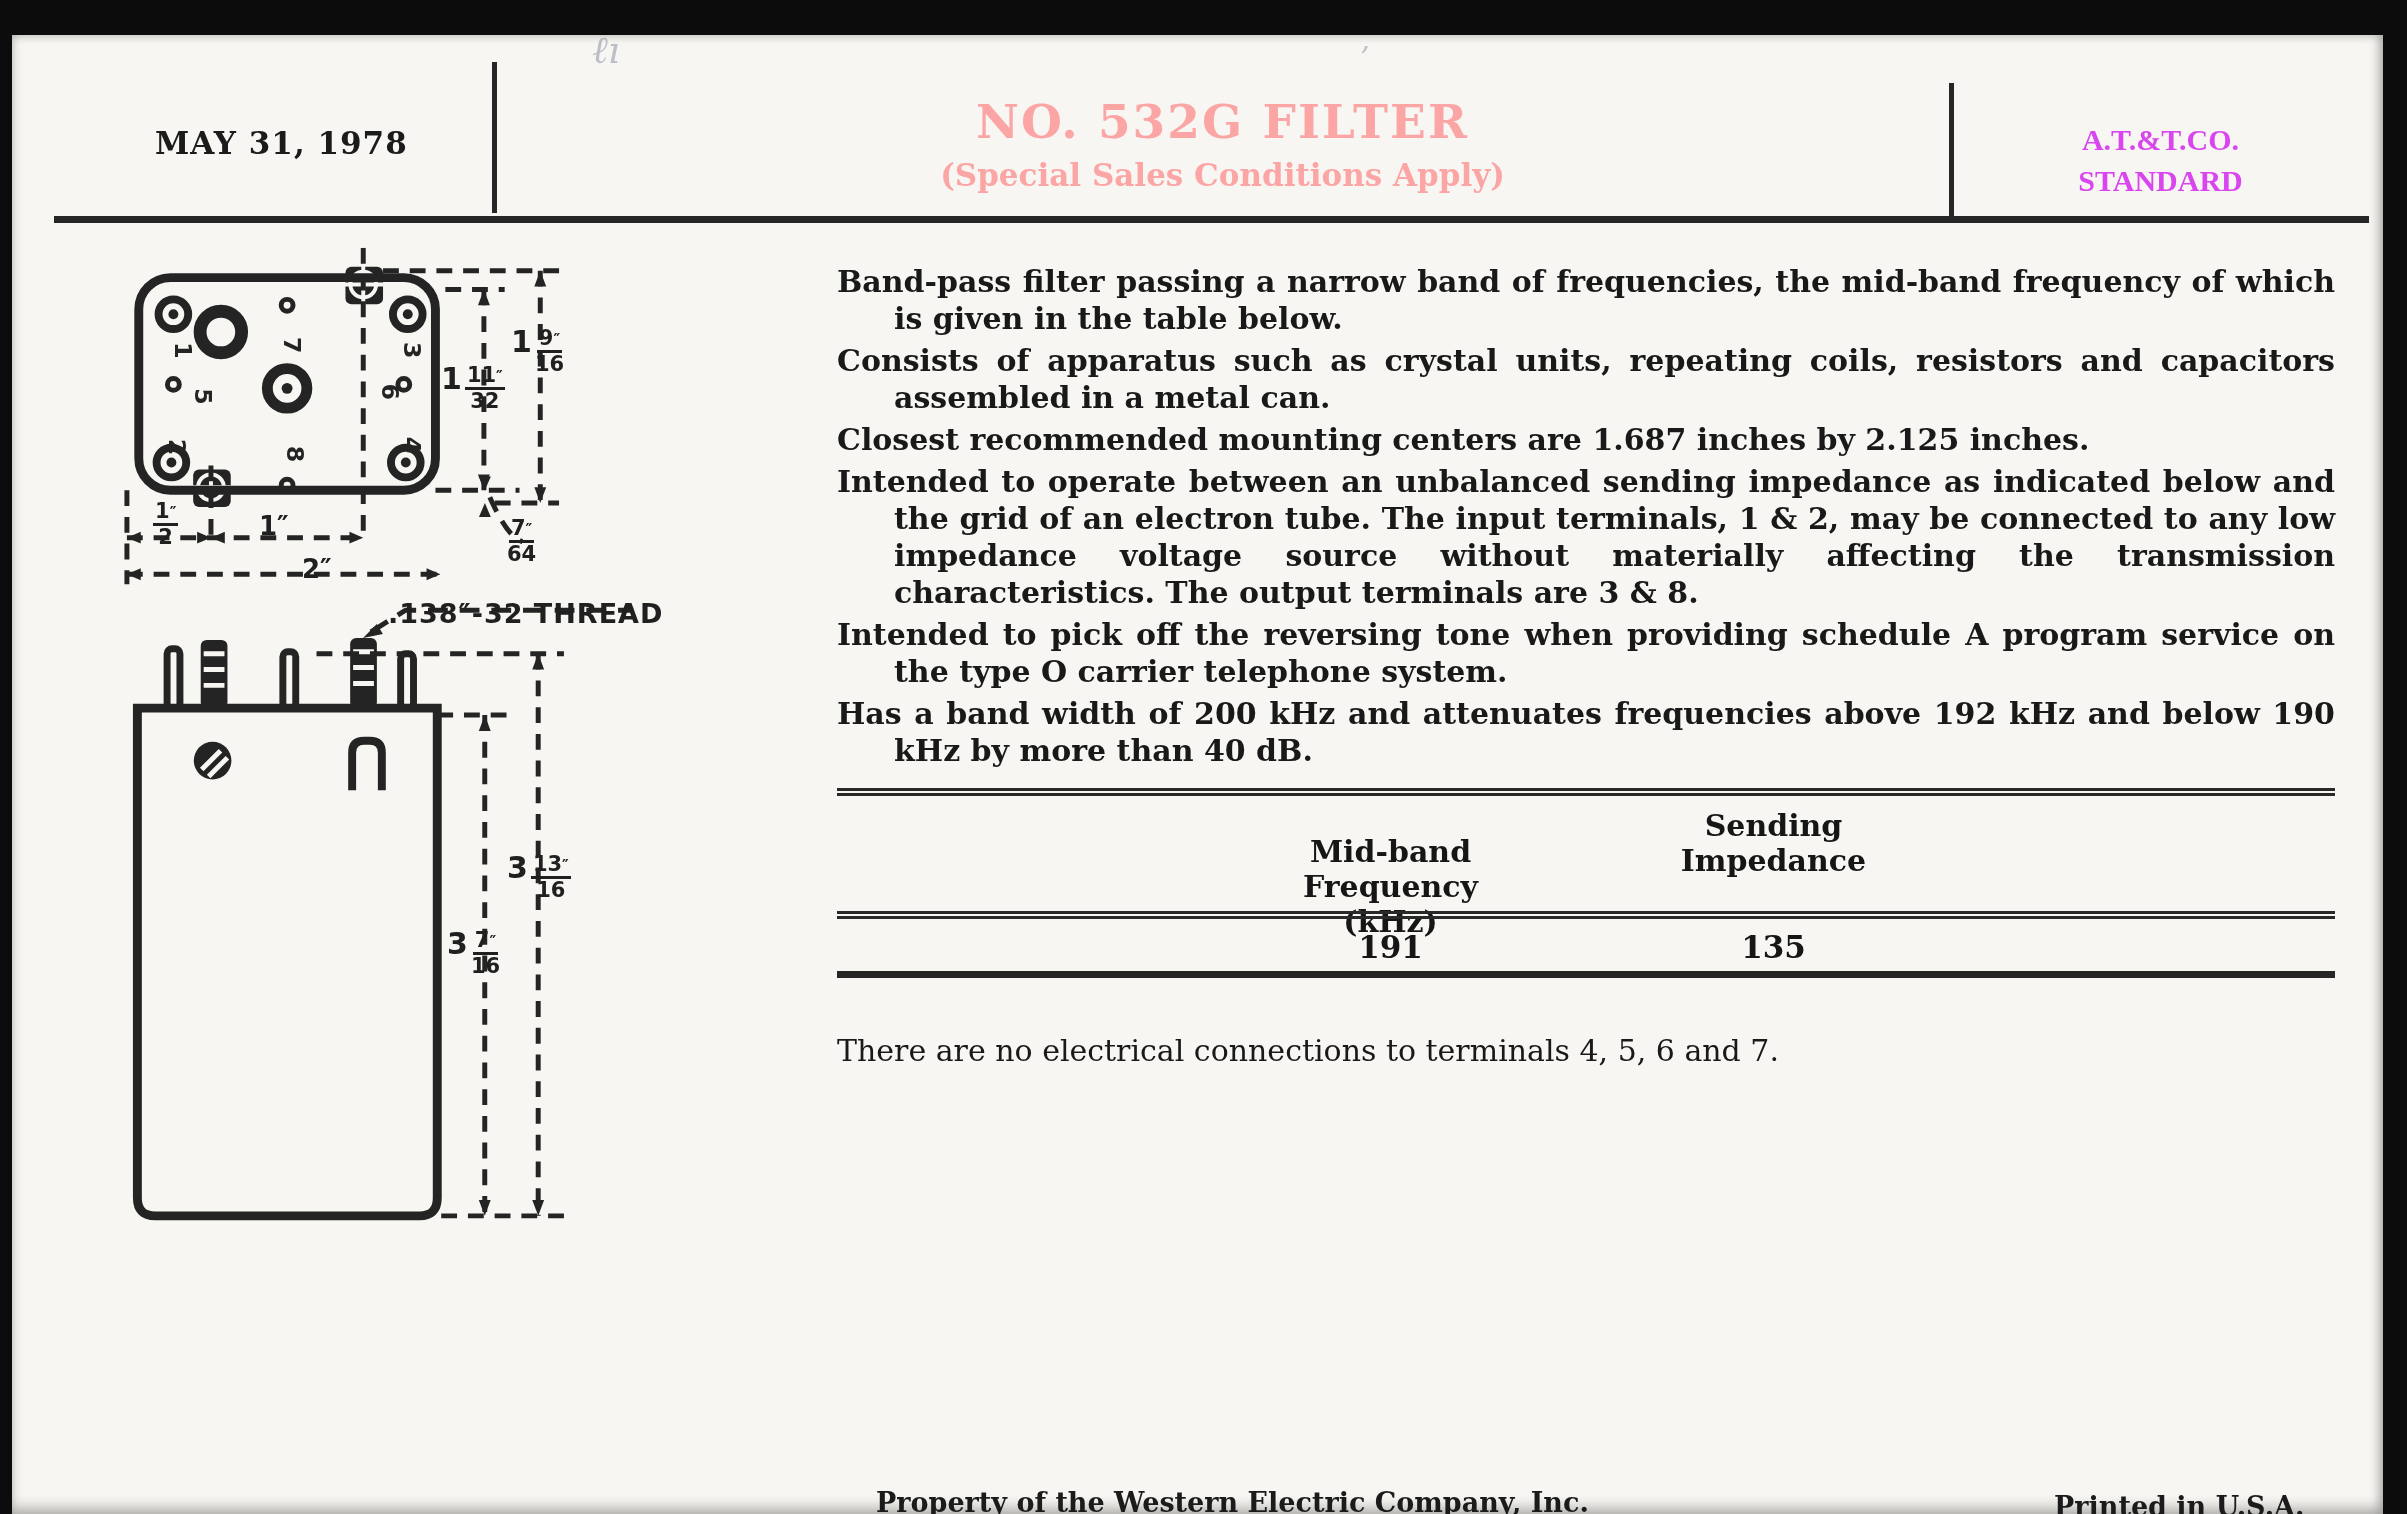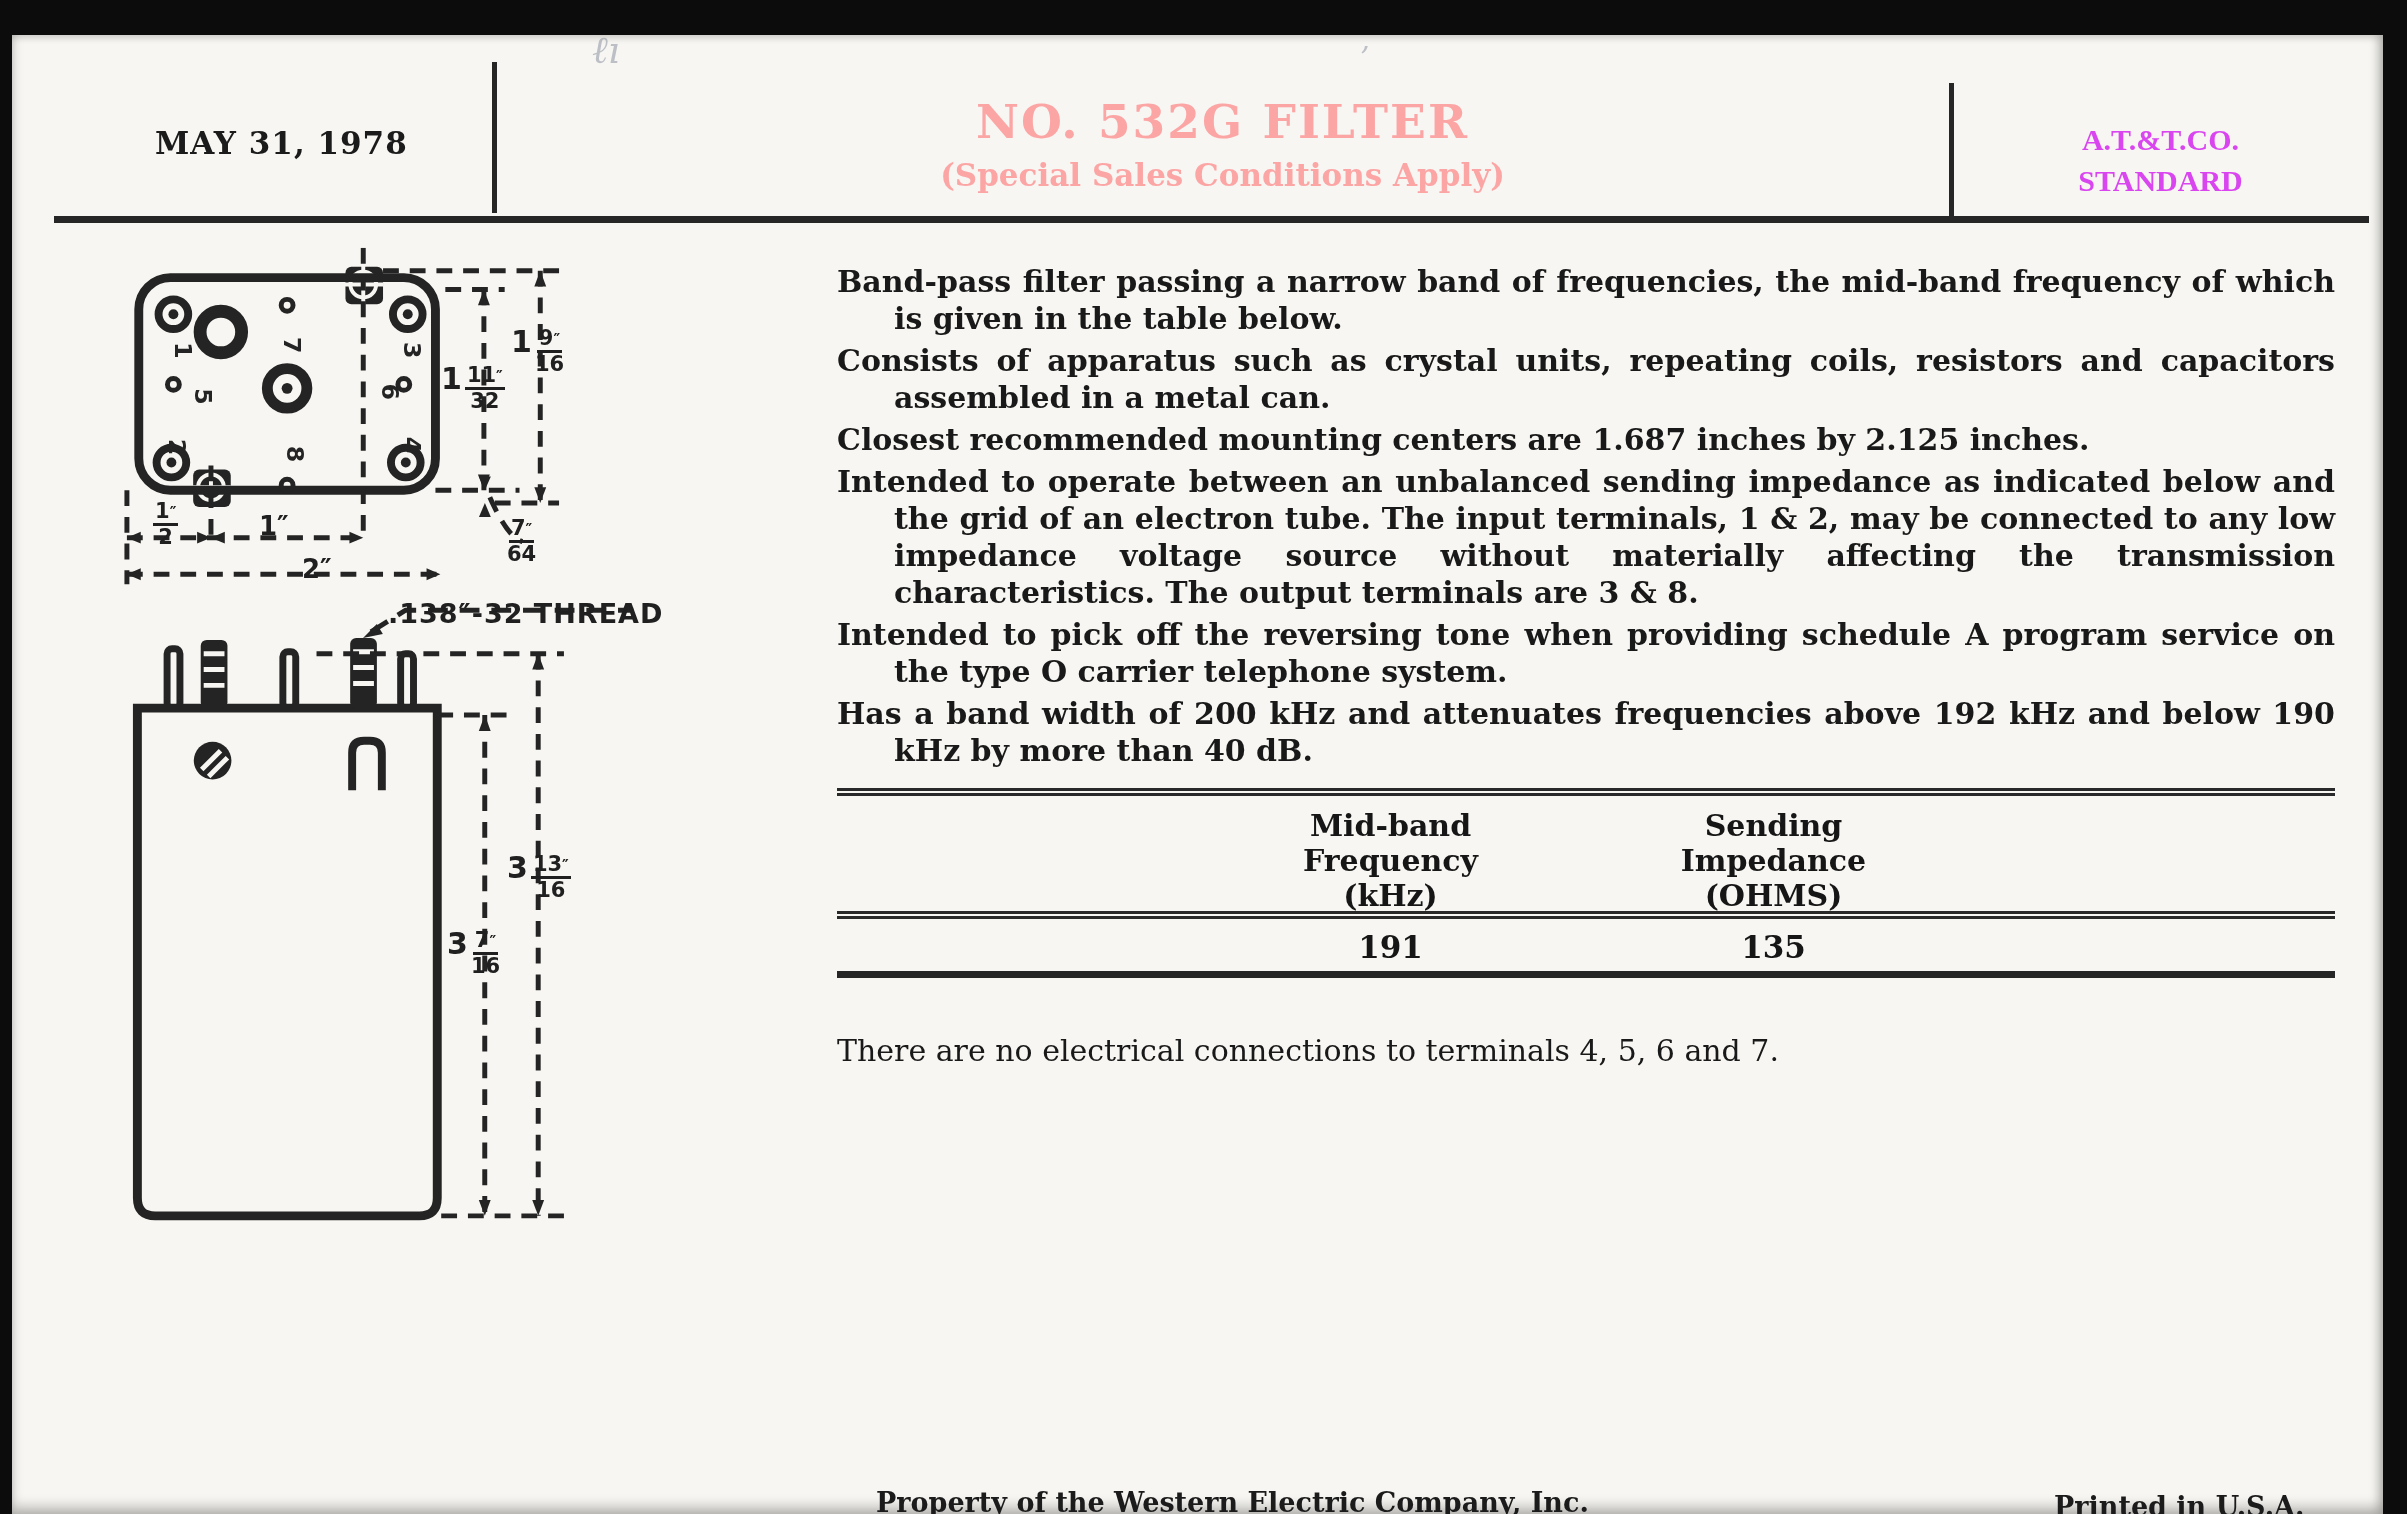--- a/index.html
+++ b/index.html
@@ -69,29 +69,28 @@
   <div class="abs body-col">
     <p>Band-pass filter passing a narrow band of frequencies, the mid-band frequency of which is given in the table below.</p>
     <p>Consists of apparatus such as crystal units, repeating coils, resistors and capacitors assembled in a metal can.</p>
     <p>Closest recommended mounting centers are 1.687 inches by 2.125 inches.</p>
     <p>Intended to operate between an unbalanced sending impedance as indicated below and the grid of an electron tube. The input terminals, 1 &amp; 2, may be connected to any low impedance voltage source without materially affecting the transmission characteristics. The output terminals are 3 &amp; 8.</p>
     <p>Intended to pick off the reversing tone when providing schedule A program service on the type O carrier telephone system.</p>
     <p>Has a band width of 200 kHz and attenuates frequencies above 192 kHz and below 190 kHz by more than 40 dB.</p>
   </div>
 
   <div class="abs trule-double" style="top:788px;"></div>
-  <div class="abs thead" style="left:1163px;">
+  <div class="abs thead" style="left:1163px;margin-top:26px;">
     <div>Mid-band</div>
     <div>Frequency</div>
     <div>(kHz)</div>
   </div>
   <div class="abs thead" style="left:1546px;">
     <div>Sending</div>
     <div>Impedance</div>
-    <div>(OHMS)</div>
   </div>
   <div class="abs trule-double" style="top:911px;"></div>
   <div class="abs tval" style="left:1163px;">191</div>
   <div class="abs tval" style="left:1546px;">135</div>
   <div class="abs trule-solid" style="top:971px;"></div>
   <div class="abs note">There are no electrical connections to terminals 4, 5, 6 and 7.</div>
 
   <svg class="abs" style="left:94px;top:243px;" width="495" height="356" viewBox="0 0 500 360">
     <defs>
       <marker id="ah" markerWidth="10" markerHeight="10" refX="8" refY="4" orient="auto">

